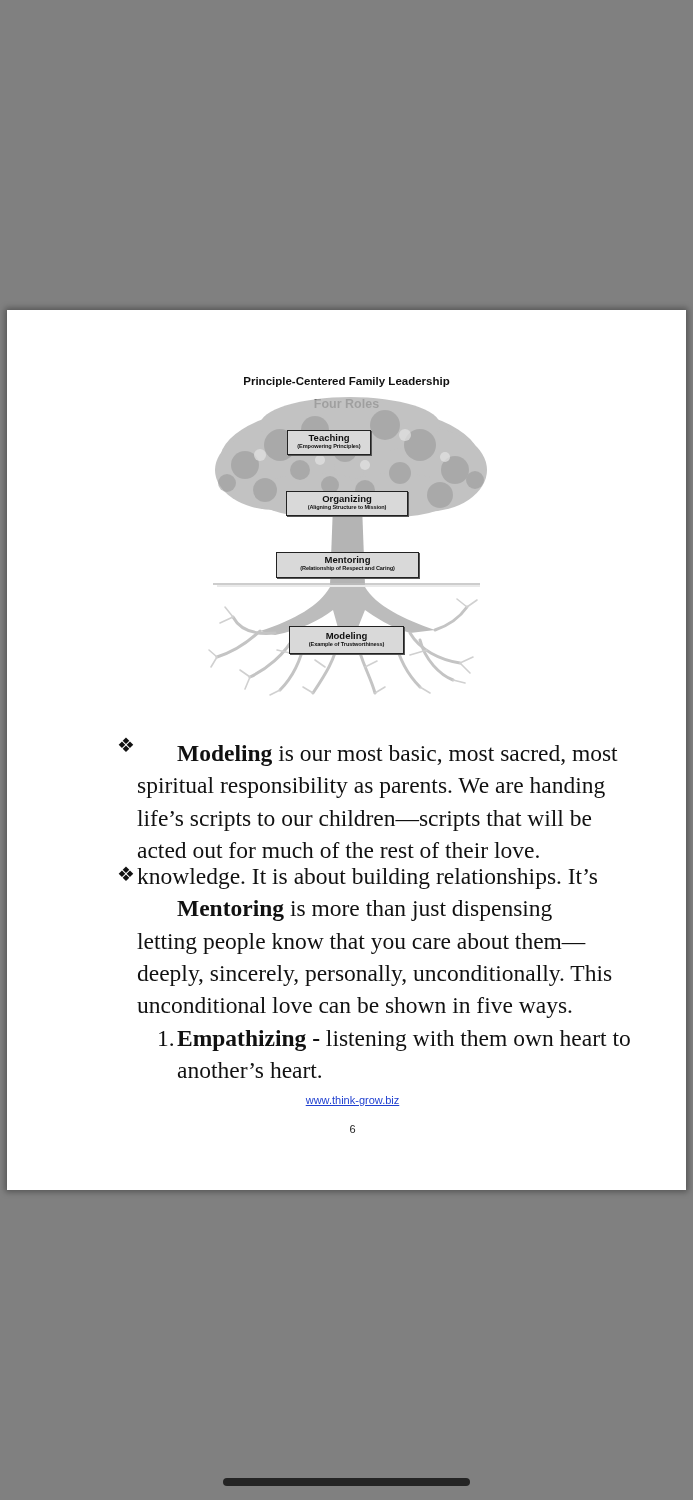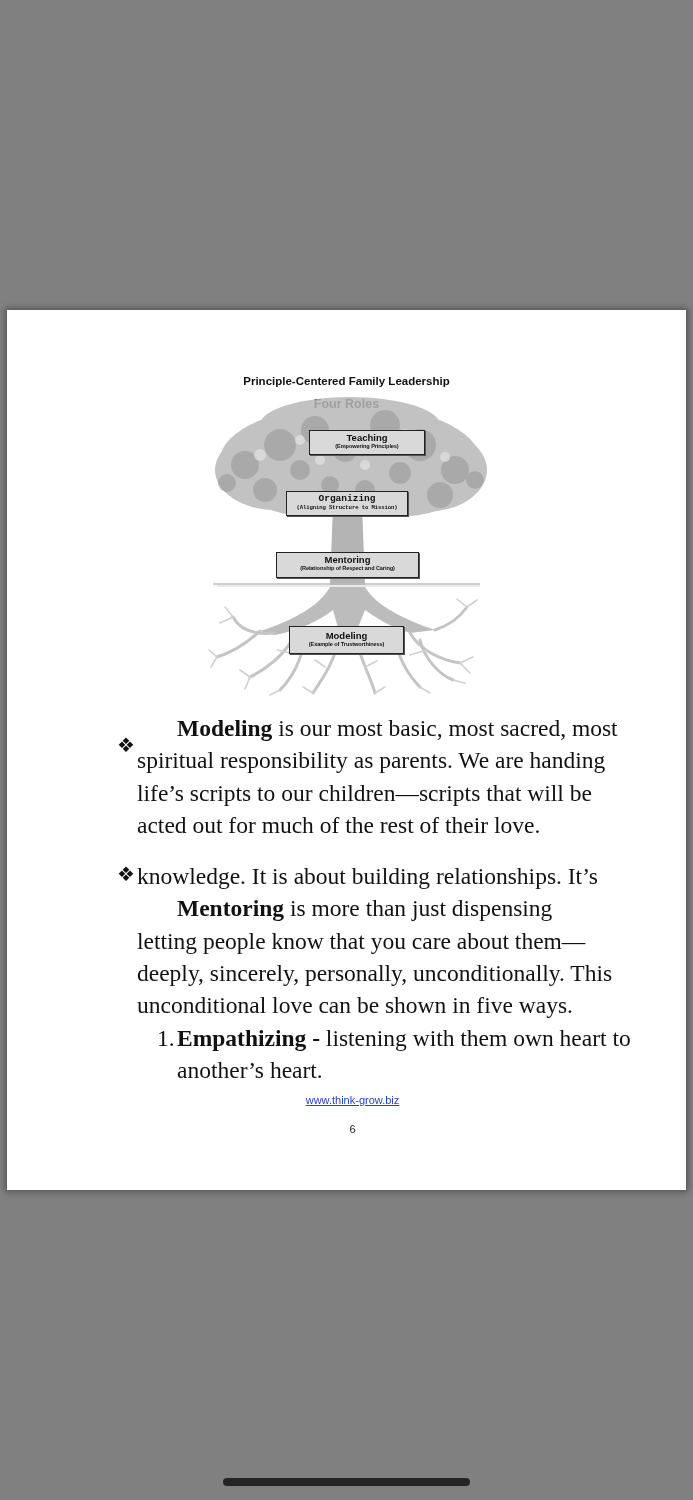--- a/index.html
+++ b/index.html
@@ -127,40 +127,40 @@
       <path d="M248 285 L260 288"></path>
         <path d="M75 295 L65 300"></path>
       <path d="M215 292 L225 298"></path>
         <path d="M85 258 L72 255"></path>
       <path d="M205 260 L222 255"></path>
         <path d="M120 272 L110 265"></path>
       <path d="M160 272 L172 266"></path>
     </g>
   </svg>
 
-  <div class="role-box" style="left:104px; top:35px; width:116px; height:25px;">
+  <div class="role-box" style="left:82px; top:35px; width:84px; height:25px;">
     <span class="rname">Teaching</span>
     <span class="rsub">(Empowering Principles)</span>
   </div>
-  <div class="role-box" style="left:81px; top:96px; width:122px; height:25px;font-family:Liberation Mono, monospace;">
+  <div class="role-box" style="left:81px; top:96px; width:122px; height:25px;">
     <span class="rname">Organizing</span>
     <span class="rsub">(Aligning Structure to Mission)</span>
   </div>
   <div class="role-box" style="left:71px; top:157px; width:143px; height:26px;">
     <span class="rname">Mentoring</span>
     <span class="rsub">(Relationship of Respect and Caring)</span>
   </div>
   <div class="role-box" style="left:84px; top:231px; width:115px; height:28px;">
     <span class="rname" style="margin-top:4px;">Modeling</span>
     <span class="rsub">(Example of Trustworthiness)</span>
   </div>
 </div>
 
 <div class="bullet" style="top:733px;">❖</div>
-<div class="para" style="top:712px;">
+<div class="para" style="top:737px;">
   <div style="padding-left:40px;"><b>Modeling</b><span> is our most basic, most sacred, most</span></div>
   <div>spiritual responsibility as parents. We are handing</div>
   <div>life’s scripts to our children—scripts that will be</div>
   <div>acted out for much of the rest of their love.</div>
 </div>
 
 <div class="bullet" style="top:862px;">❖</div>
 <div class="para" style="top:860px;">
   <div>knowledge. It is about building relationships. It’s</div>
   <div style="padding-left:40px;"><b>Mentoring</b><span> is more than just dispensing</span></div>

